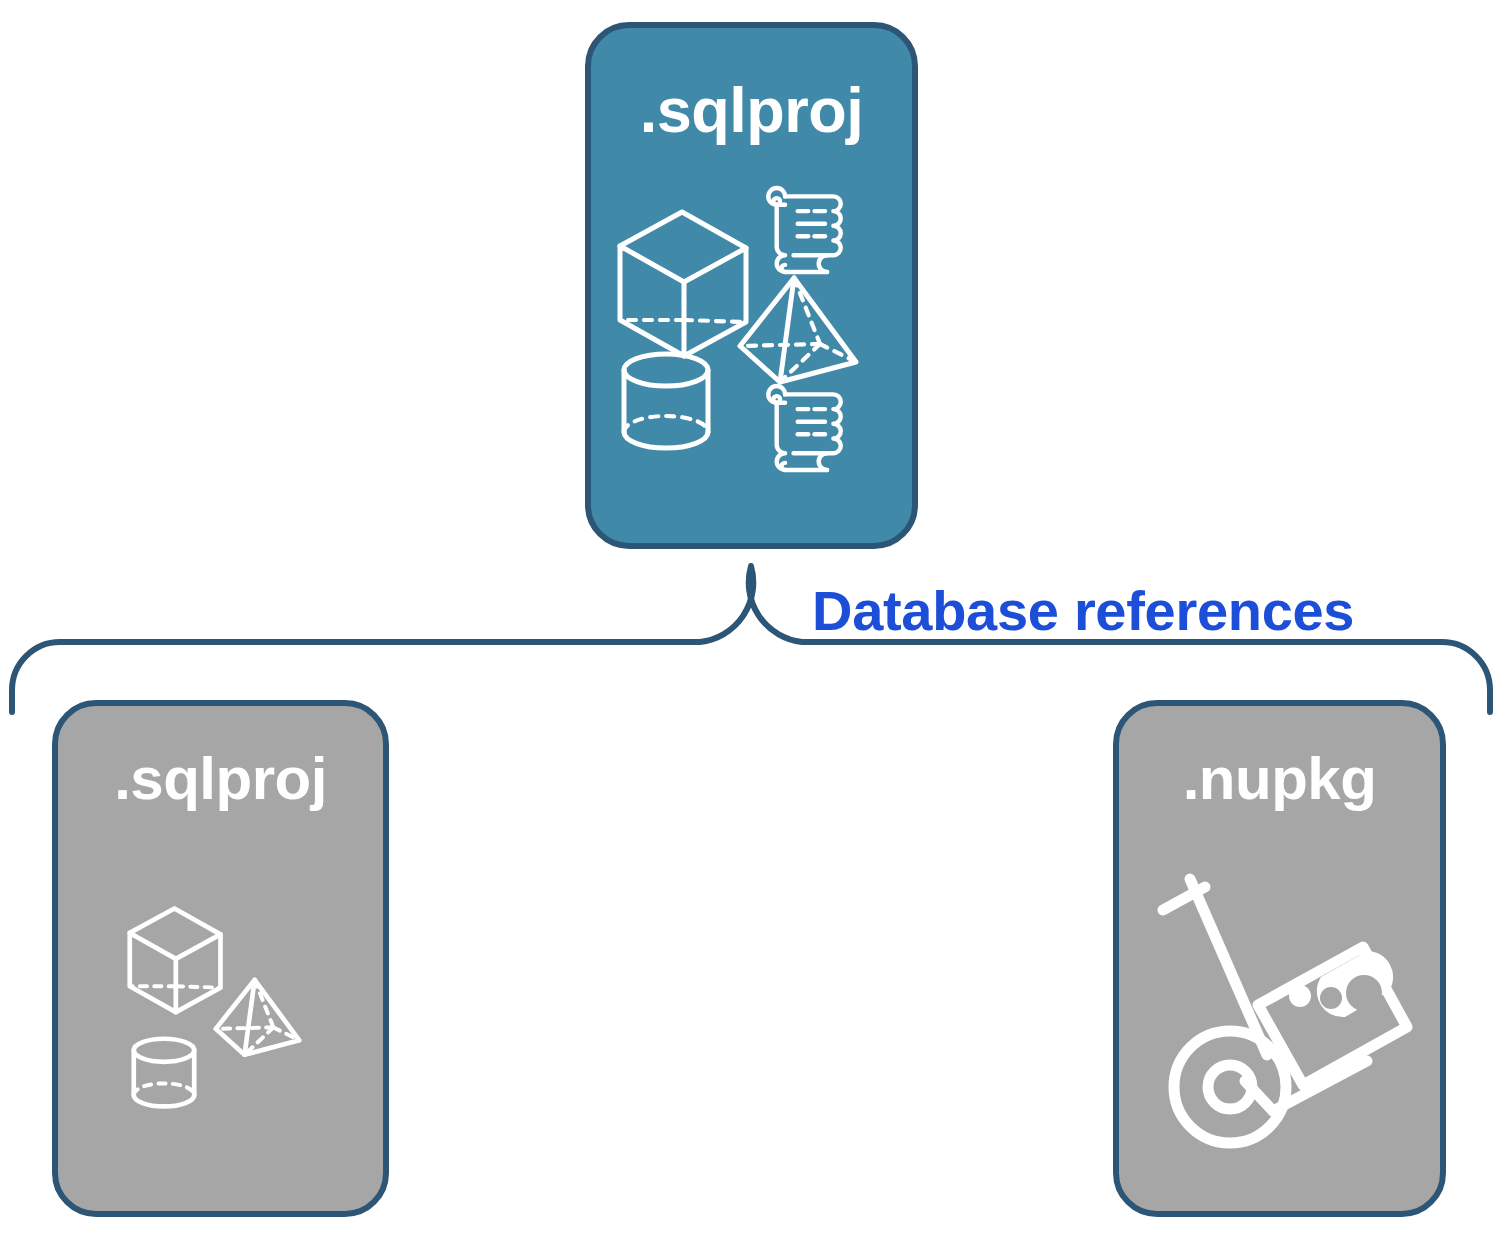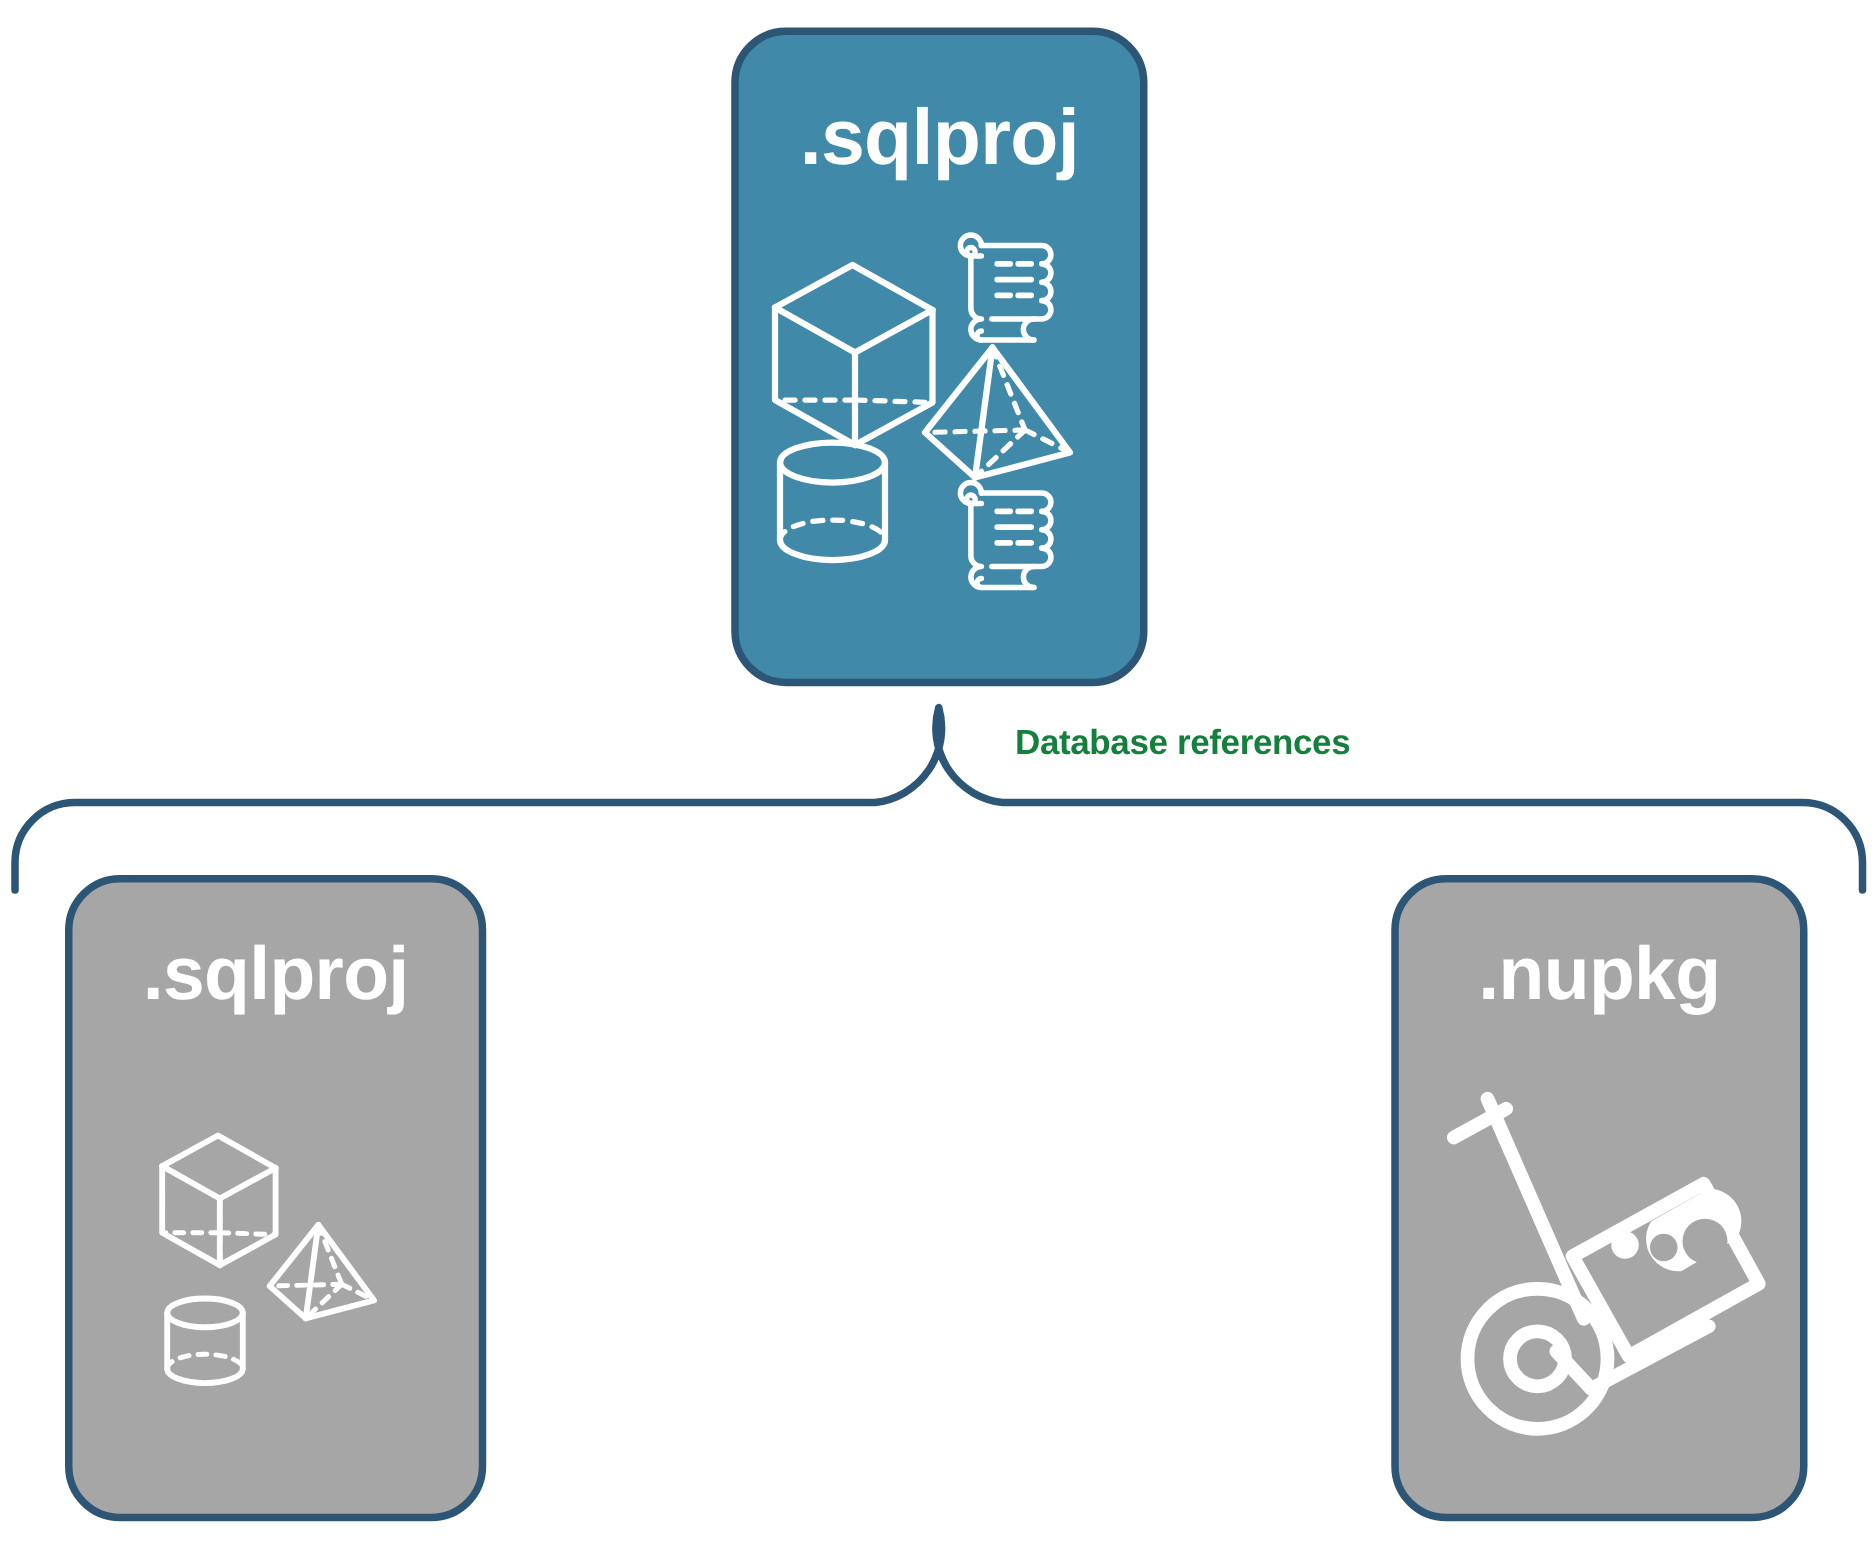--- a/index.html
+++ b/index.html
@@ -84,23 +84,23 @@
     left: 0;
     top: 0;
     width: 1500px;
     height: 1250px;
     pointer-events: none;
   }
   #bracket-label {
     position: absolute;
     left: 812px;
     top: 578px;
-    font-size: 28px;
+    font-size: 56px;
     font-weight: bold;
-    color: #15803d;
+    color: #1d4ed8;
     white-space: nowrap;
     letter-spacing: -0.3px;
   }
 </style>
 </head>
 <body>
 
 <div id="canvas">
 
   <div class="card" id="card-root">

